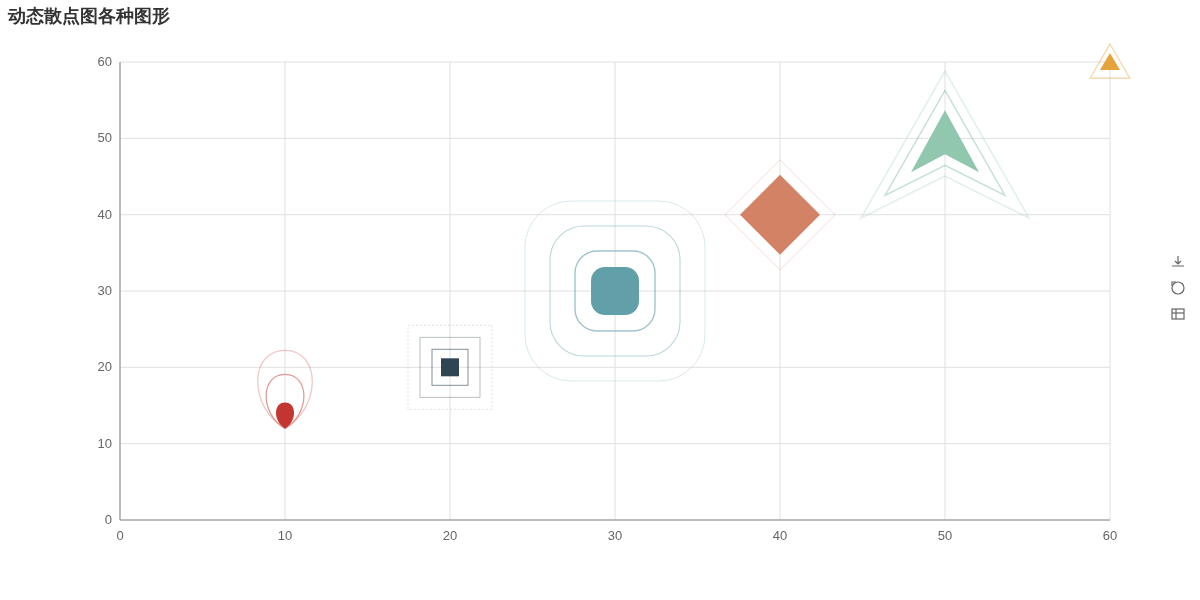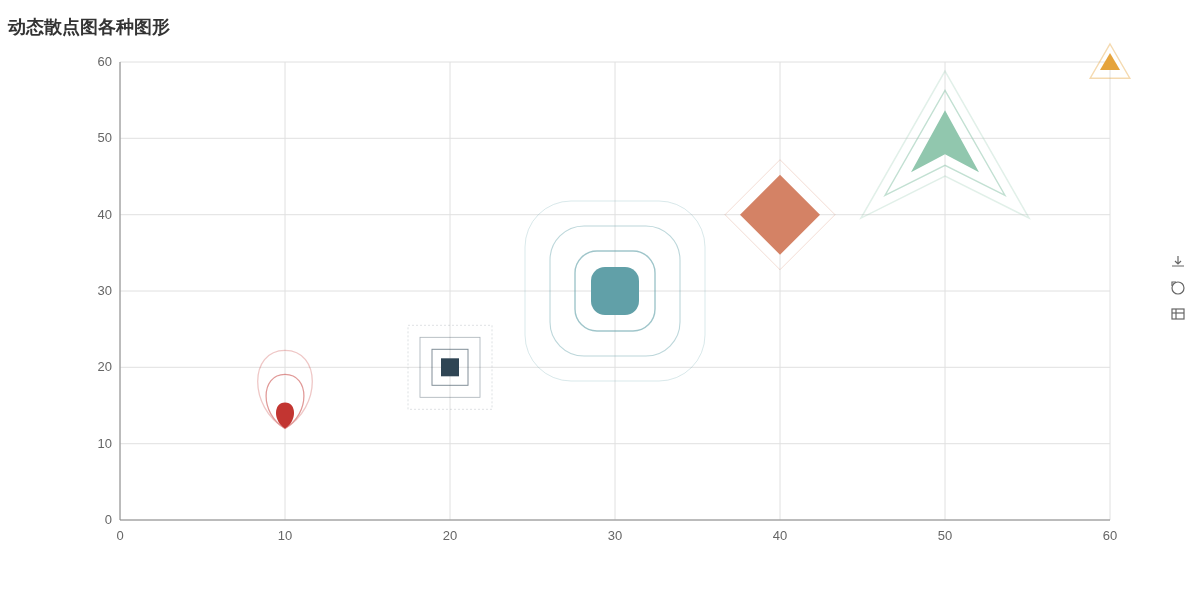--- a/index.html
+++ b/index.html
@@ -7,21 +7,21 @@
     padding: 0;
     width: 1200px;
     height: 600px;
     font-family: -apple-system, BlinkMacSystemFont, "PingFang SC", "Microsoft YaHei", sans-serif;
     color: #444;
     background: #fff;
   }
   .title {
     position: absolute;
     left: 8px;
-    top: 15px;
+    top: 4px;
     font-size: 18px;
     font-weight: 700;
     color: #333;
   }
   .chart {
     position: absolute;
     left: 0;
     top: 0;
   }
   .tick-label {

